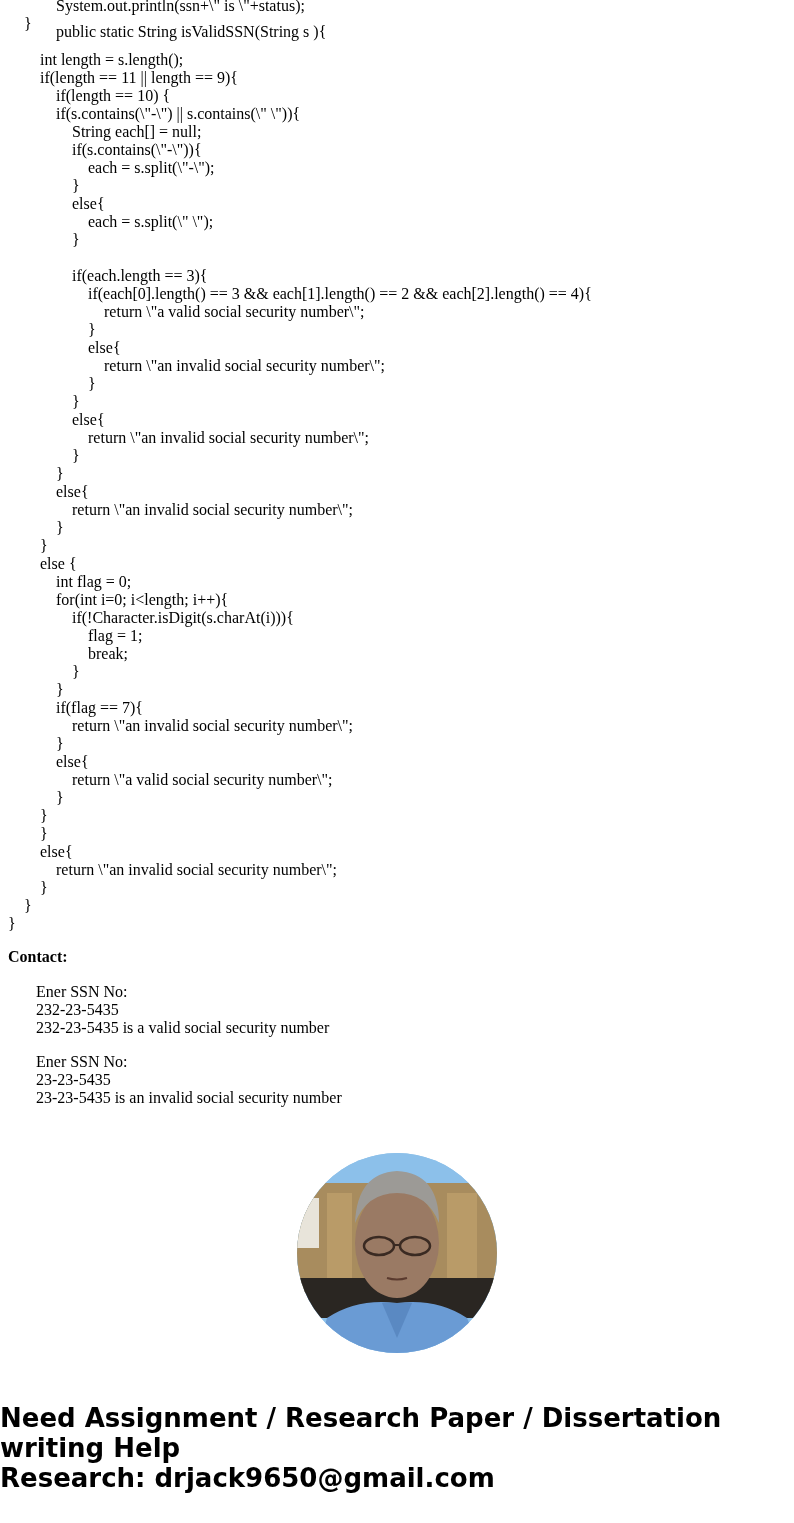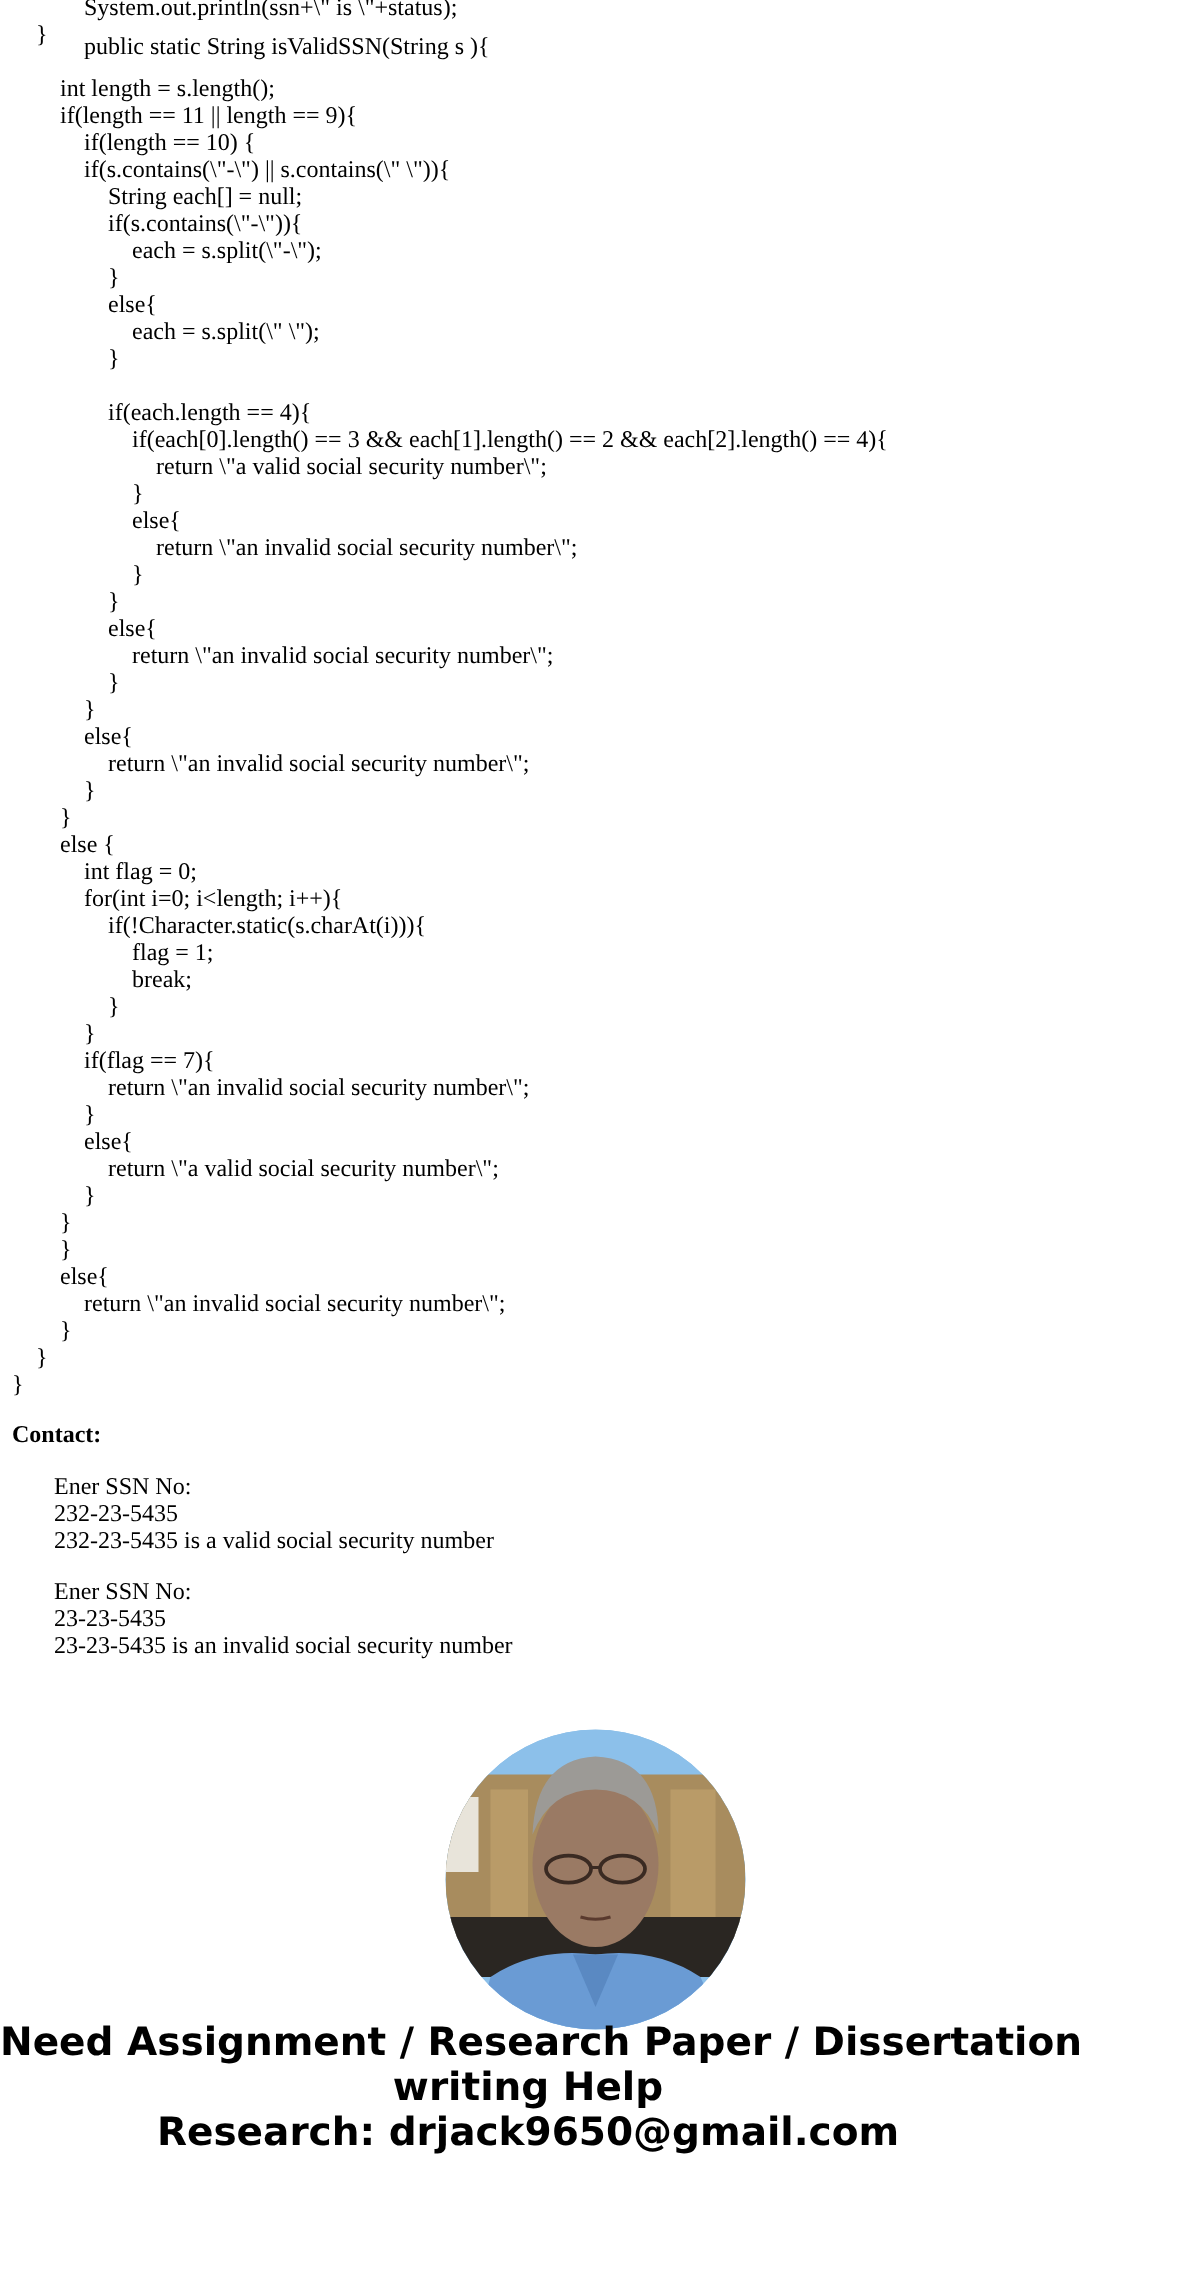--- a/index.html
+++ b/index.html
@@ -5,21 +5,21 @@
   html, body { margin: 0; padding: 0; background: #ffffff; }
   body { width: 794px; height: 1523px; overflow: hidden; position: relative;
          font-family: "Liberation Serif", serif; color: #000; }
   .code { position: absolute; left: 0; top: -3px; width: 794px; }
   .line { position: absolute; left: 0; height: 18px; line-height: 18px; font-size: 16px; white-space: pre; }
   .output-label { position: absolute; left: 8px; top: 948px; font-size: 16px; font-weight: bold; line-height: 18px; }
   .out-block { position: absolute; left: 8px; font-size: 16px; line-height: 18px; margin-left: 28px; }
   .out-block div { height: 18px; white-space: pre; }
   .avatar { position: absolute; left: 297px; top: 1153px; width: 200px; height: 200px; border-radius: 50%; overflow: hidden;
             background: #8fbfe6; }
-  .promo { position: absolute; left: 0; top: 1347px; width: 704px; text-align: center;
+  .promo { position: absolute; left: 0; top: 1403px; width: 704px; text-align: left;
            font-family: "DejaVu Sans", sans-serif; font-weight: bold; font-size: 26px; line-height: 30px; }
   .promo div { white-space: nowrap; }
 </style>
 </head>
 <body>
 
 <div class="code" id="code">
     <div class="line" style="top: 0px; left: 56px;">System.out.println(ssn+\" is \"+status);</div>
     <div class="line" style="top: 18px; left: 24px;">}</div>
     <div class="line" style="top: 26px; left: 24px; margin-left: 32px;">public static String isValidSSN(String s ){</div>
@@ -28,40 +28,40 @@
     <div class="line" style="top: 90px; left: 56px;">if(length == 10) {</div>
     <div class="line" style="top: 108px; left: 56px;">if(s.contains(\"-\") || s.contains(\" \")){</div>
     <div class="line" style="top: 126px; left: 72px;">String each[] = null;</div>
     <div class="line" style="top: 144px; left: 72px;">if(s.contains(\"-\")){</div>
     <div class="line" style="top: 162px; left: 88px;">each = s.split(\"-\");</div>
     <div class="line" style="top: 180px; left: 72px;">}</div>
     <div class="line" style="top: 198px; left: 72px;">else{</div>
     <div class="line" style="top: 216px; left: 88px;">each = s.split(\" \");</div>
     <div class="line" style="top: 234px; left: 72px;">}</div>
     <div class="line" style="top: 252px; left: 8px;"></div>
-    <div class="line" style="top: 270px; left: 72px;">if(each.length == 4){</div>
+    <div class="line" style="top: 270px; left: 72px;">if(each.length == 3){</div>
     <div class="line" style="top: 288px; left: 88px;">if(each[0].length() == 3 &amp;&amp; each[1].length() == 2 &amp;&amp; each[2].length() == 4){</div>
     <div class="line" style="top: 306px; left: 104px;">return \"a valid social security number\";</div>
     <div class="line" style="top: 324px; left: 88px;">}</div>
     <div class="line" style="top: 342px; left: 88px;">else{</div>
     <div class="line" style="top: 360px; left: 104px;">return \"an invalid social security number\";</div>
     <div class="line" style="top: 378px; left: 88px;">}</div>
     <div class="line" style="top: 396px; left: 72px;">}</div>
     <div class="line" style="top: 414px; left: 72px;">else{</div>
     <div class="line" style="top: 432px; left: 88px;">return \"an invalid social security number\";</div>
     <div class="line" style="top: 450px; left: 72px;">}</div>
     <div class="line" style="top: 468px; left: 56px;">}</div>
     <div class="line" style="top: 486px; left: 56px;">else{</div>
     <div class="line" style="top: 504px; left: 72px;">return \"an invalid social security number\";</div>
     <div class="line" style="top: 522px; left: 56px;">}</div>
     <div class="line" style="top: 540px; left: 40px;">}</div>
     <div class="line" style="top: 558px; left: 40px;">else {</div>
     <div class="line" style="top: 576px; left: 56px;">int flag = 0;</div>
     <div class="line" style="top: 594px; left: 56px;">for(int i=0; i&lt;length; i++){</div>
-    <div class="line" style="top: 612px; left: 72px;">if(!Character.static(s.charAt(i))){</div>
+    <div class="line" style="top: 612px; left: 72px;">if(!Character.isDigit(s.charAt(i))){</div>
     <div class="line" style="top: 630px; left: 88px;">flag = 1;</div>
     <div class="line" style="top: 648px; left: 88px;">break;</div>
     <div class="line" style="top: 666px; left: 72px;">}</div>
     <div class="line" style="top: 684px; left: 56px;">}</div>
     <div class="line" style="top: 702px; left: 56px;">if(flag == 7){</div>
     <div class="line" style="top: 720px; left: 72px;">return \"an invalid social security number\";</div>
     <div class="line" style="top: 738px; left: 56px;">}</div>
     <div class="line" style="top: 756px; left: 56px;">else{</div>
     <div class="line" style="top: 774px; left: 72px;">return \"a valid social security number\";</div>
     <div class="line" style="top: 792px; left: 56px;">}</div>

